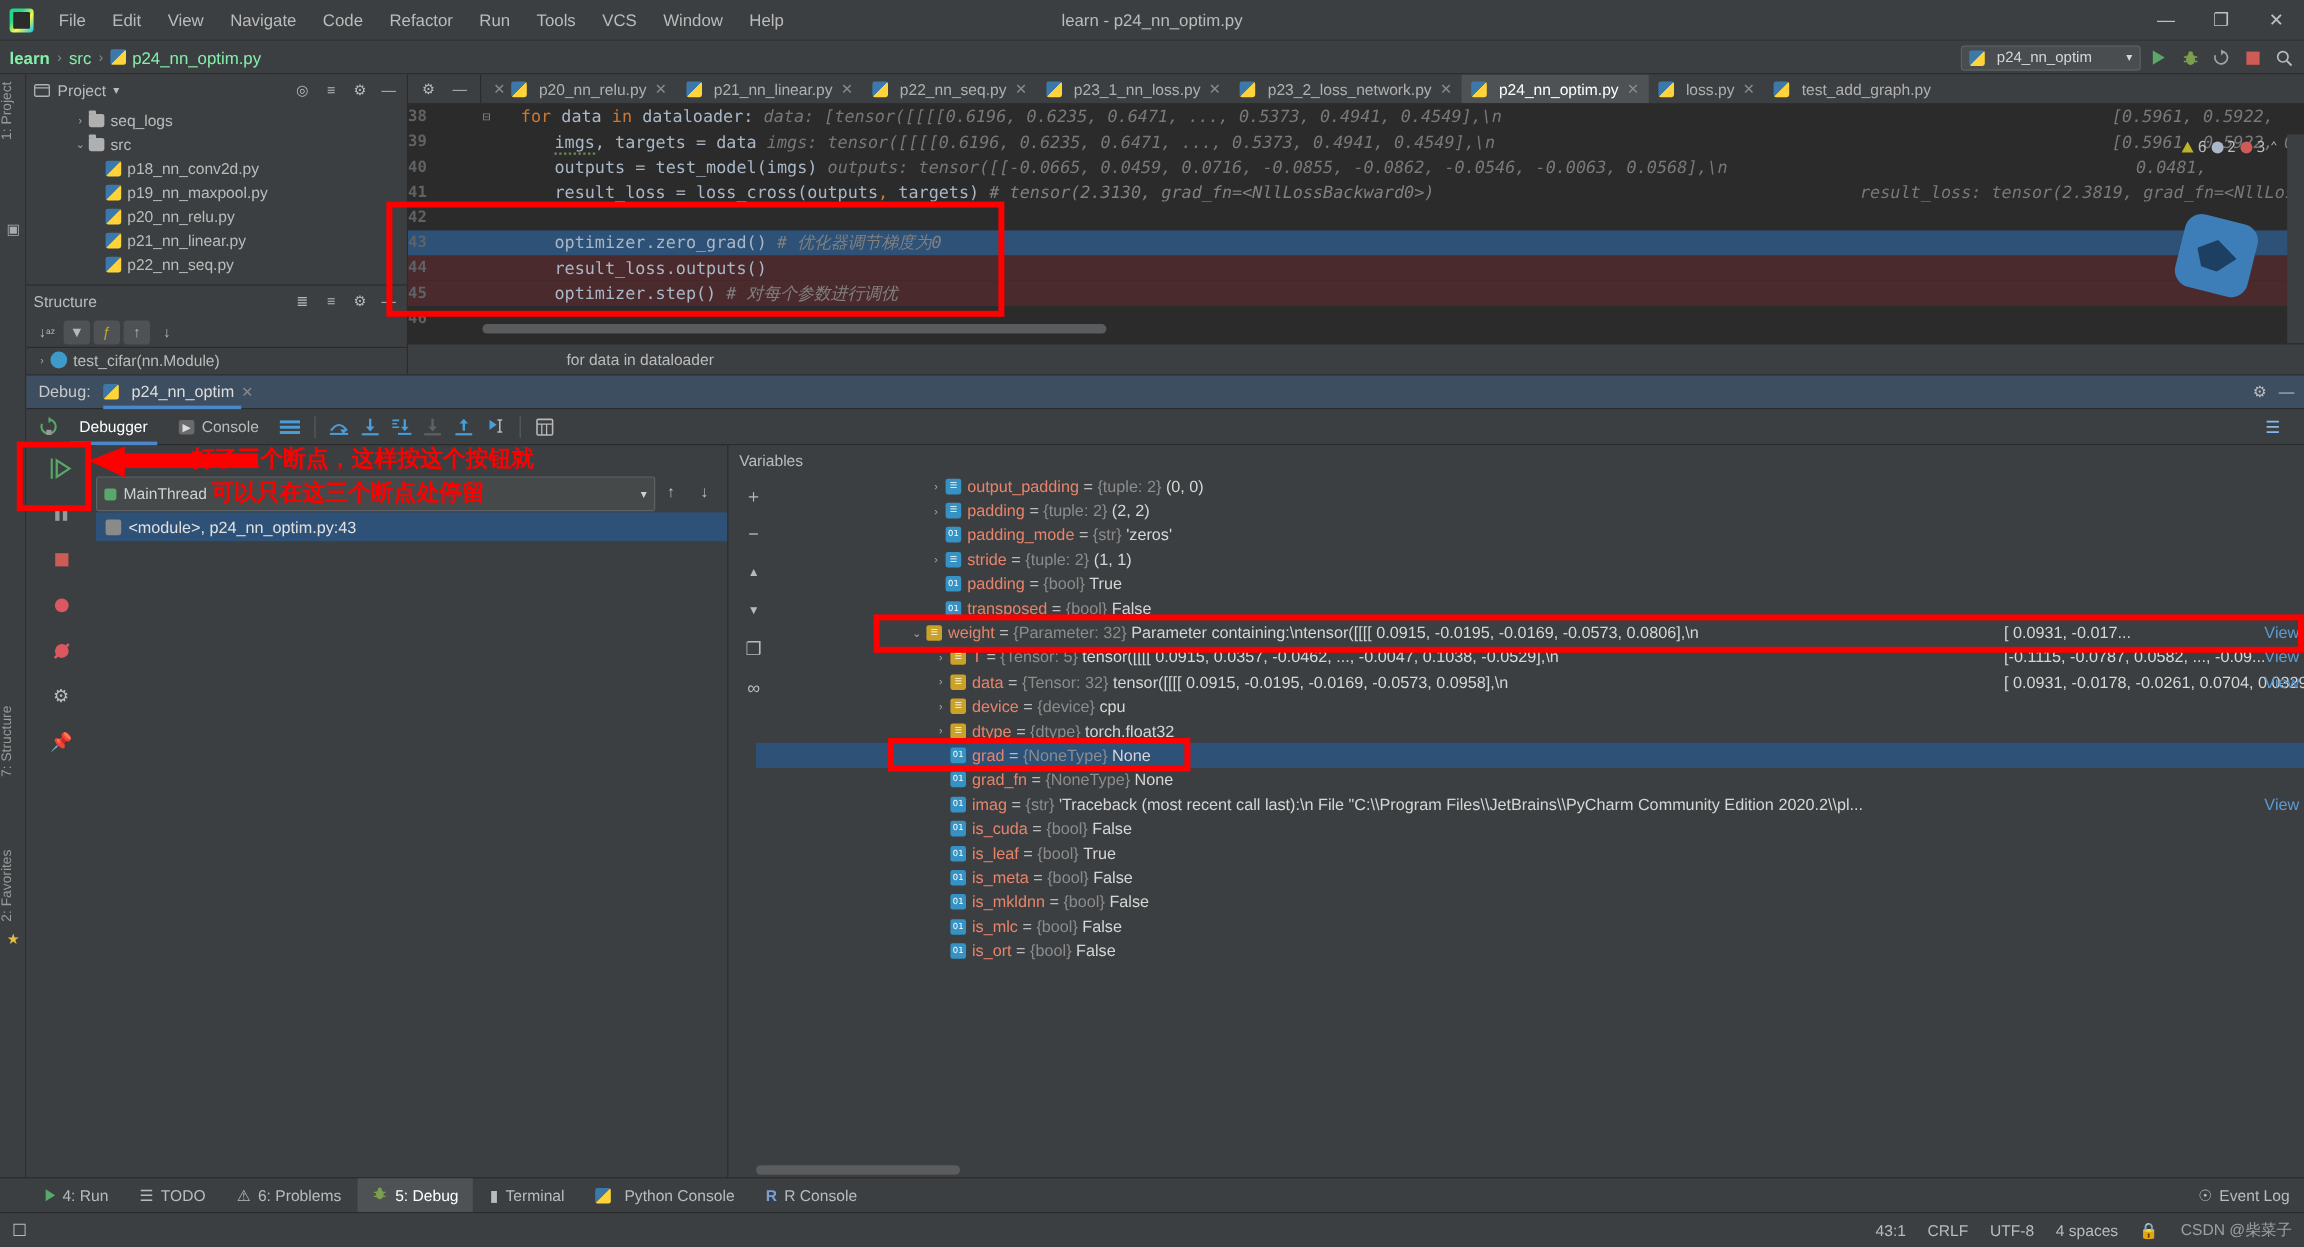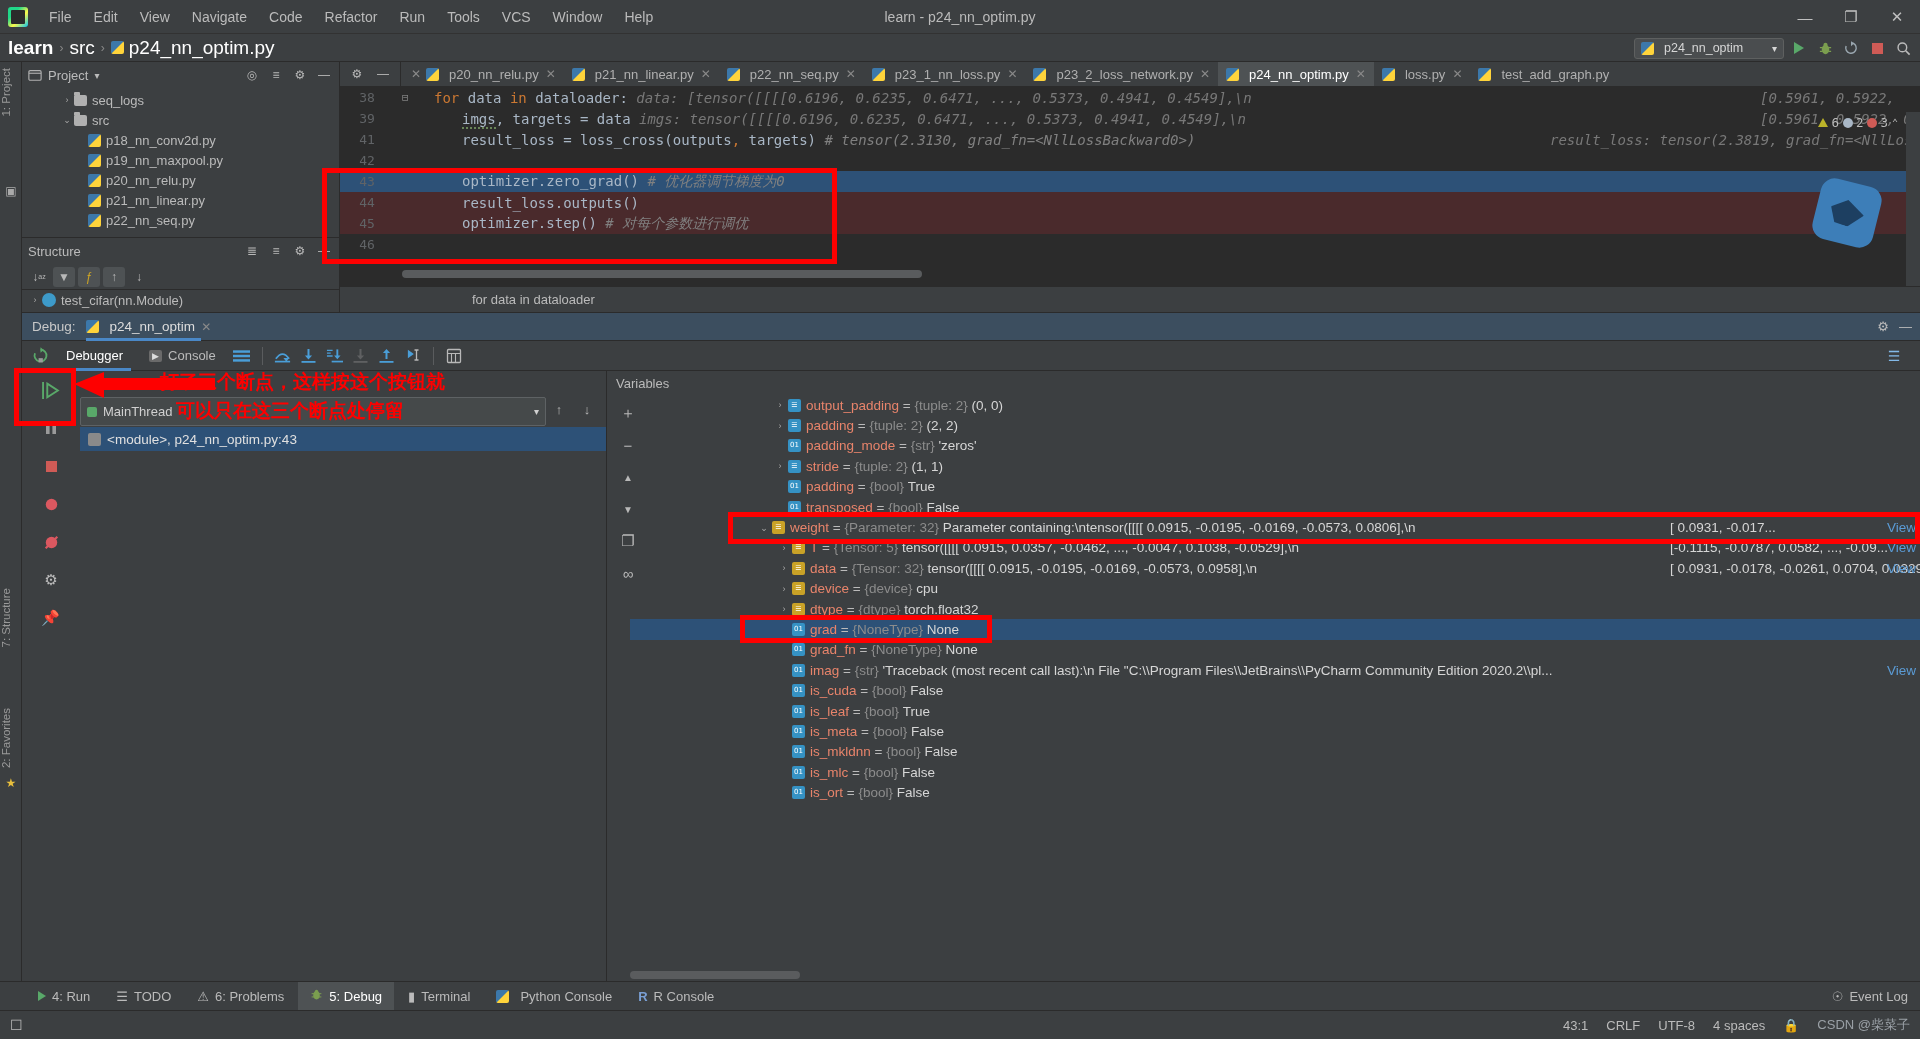--- a/index.html
+++ b/index.html
@@ -41,21 +41,21 @@
   .win-btn {
     width: 46px; height: 34px; display: flex; align-items: center; justify-content: center;
     font-size: 15px; color: #c0c0c0;
   }
 
   
   .navbar {
     height: 28px; background: #3c3f41; display: flex; align-items: center;
     padding-left: 8px; border-bottom: 1px solid #2b2b2b; position: relative;
   }
-  .crumb { font-size: 19px; color: #ffffff; display: flex; align-items: center; }
+  .crumb { font-size: 14px; color: #86efac; display: flex; align-items: center; }
   .crumb.bold { font-weight: bold; }
   .crumb-sep { margin: 0 6px; color: #888; font-size: 12px; }
   .py-ico {
     width: 13px; height: 13px; margin-right: 5px; border-radius: 2px; position: relative;
     background: linear-gradient(135deg,#3c78aa 0%,#3c78aa 49%,#ffd43b 51%,#ffd43b 100%);
     flex: none;
   }
   .navbar-right {
     position: absolute; right: 6px; top: 0; height: 28px;
     display: flex; align-items: center; gap: 4px;
@@ -130,22 +130,22 @@
   .tab.active { background: #4e5254; color: #ffffff; }
   .tab .x { color: #8a8a8a; font-size: 12px; margin-left: 2px; }
   .tabbar-left { display:flex; align-items:center; gap:4px; padding: 0 6px; border-right:1px solid #2b2b2b;}
   .code {
     position: relative; height: 225px; background: #2b2b2b;
     font-family: "DejaVu Sans Mono", monospace; font-size: 14px;
     overflow: hidden;
   }
   .cline { height: 21px; display: flex; align-items: center; white-space: nowrap; position: relative;}
   .gutter {
-    width: 62px; flex: none; text-align: center; padding-right: 8px;
-    color: #606366; font-size: 13px; position: relative;
+    width: 62px; flex: none; text-align: left; padding-right: 8px;
+    color: #606366; font-size: 13px; position: relative; font-weight: bold;
   }
   .codetext { padding-left: 32px; }
   .kw { color: #cc7832; }
   .cm { color: #808080; font-style: italic; }
   .inline-hint { color: #787878; font-style: italic; }
   .plain { color: #a9b7c6; }
   .cline.sel { background: #2d5177; }
   .cline.bpline { background: #4a2a2c; }
   .fold { position:absolute; left: 62px; color:#808080; font-size: 11px; }
   .code-scroll-h {
@@ -509,20 +509,28 @@
 
       <div class="cline">
         <span class="gutter">39</span>
         <span class="codetext" style="padding-left:60px">
           <span class="plain" style="border-bottom:2px dotted #6a8759">imgs</span><span class="plain">, targets = data</span>
           <span class="inline-hint">imgs: tensor([[[[0.6196, 0.6235, 0.6471,   ..., 0.5373, 0.4941, 0.4549],\n</span>
         </span>
         <span class="inline-hint" style="position:absolute;left:1420px">[0.5961, 0.5922, 0.6235,</span>
       </div>
 
+      <div class="cline">
+        <span class="gutter">40</span>
+        <span class="codetext" style="padding-left:60px">
+          <span class="plain">outputs = test_model(imgs)</span>
+          <span class="inline-hint">outputs: tensor([[-0.0665,  0.0459,  0.0716, -0.0855, -0.0862, -0.0546, -0.0063,  0.0568],\n</span>
+        </span>
+        <span class="inline-hint" style="position:absolute;left:1440px">0.0481,</span>
+      </div>
 
       <div class="cline">
         <span class="gutter">41</span>
         <span class="codetext" style="padding-left:60px">
           <span class="plain">result_loss = loss_cross(outputs</span><span class="kw">,</span><span class="plain"> targets)</span>
           <span class="cm"># tensor(2.3130, grad_fn=&lt;NllLossBackward0&gt;)</span>
         </span>
         <span class="inline-hint" style="position:absolute;left:1210px">result_loss: tensor(2.3819, grad_fn=&lt;NllLossBac</span>
       </div>
 

